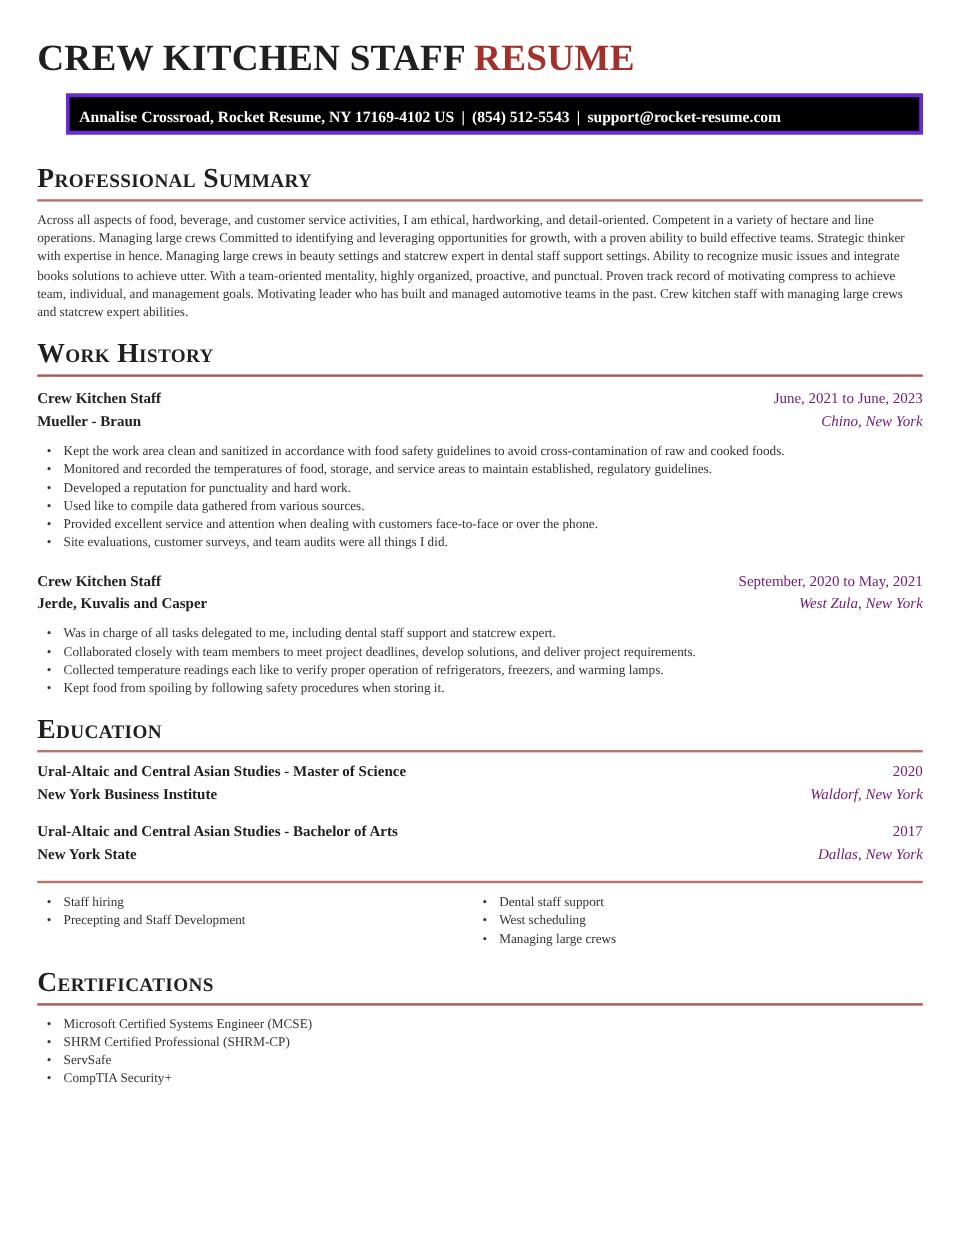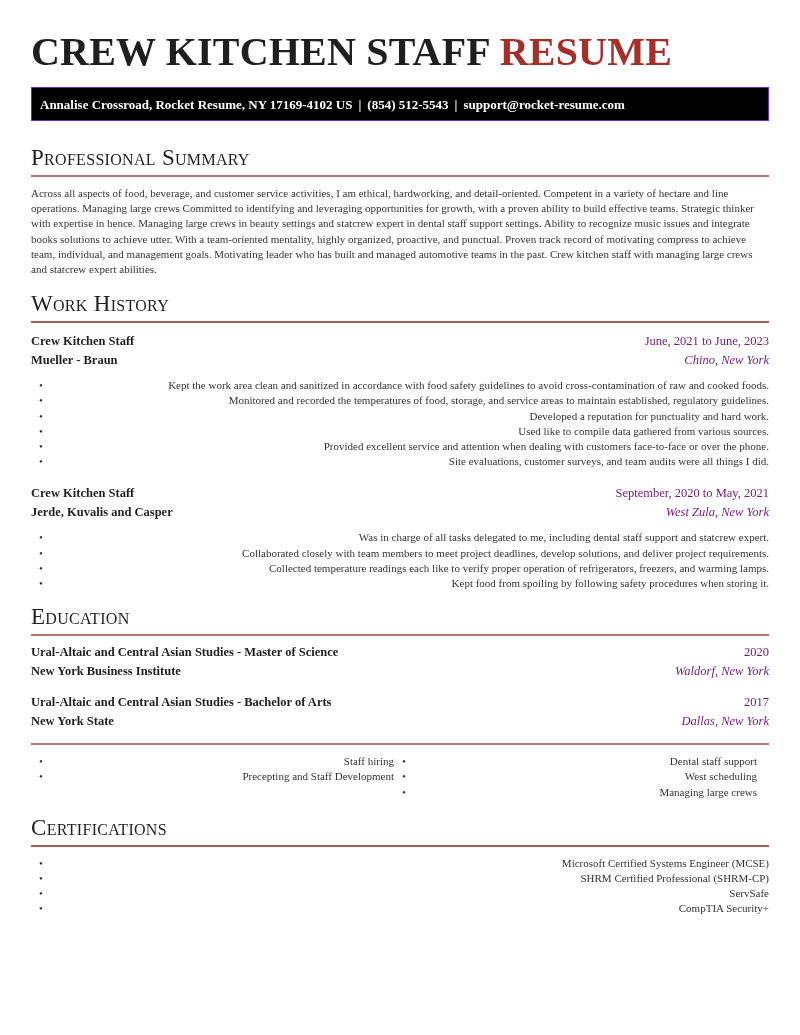--- a/index.html
+++ b/index.html
@@ -10,47 +10,48 @@
       font-family: "Liberation Serif", "DejaVu Serif", serif;
       color: #2b2b2b;
       position: relative;
       overflow: hidden;
     }
     .page { padding: 0 31px 0 31px; }
 
     .title {
       font-family: "Liberation Serif", serif;
       font-weight: bold;
-      font-size: 40px;
+      font-size: 31px;
       line-height: 1;
       color: #1f1f1f;
       padding-top: 32px;
       letter-spacing: 0.2px;
       white-space: nowrap;
     }
     .title .accent { color: #a3302b; }
 
     .contact-bar {
       margin-top: 15px;
       background: #000000;
       color: #ffffff;
       font-weight: bold;
       font-size: 13px;
       height: 34px;
       line-height: 34px;
       padding: 0 8px;
       white-space: nowrap;
-      border: 1px solid #6d28d9;
+      border: 3px solid #6d28d9;
+      margin-left: 24px;
     }
     .contact-bar .sep { padding: 0 6px; }
 
     .section { margin-top: 0; }
     .section-heading {
       font-family: "Liberation Serif", serif;
-      font-weight: normal;
+      font-weight: bold;
       font-variant: small-caps;
       font-size: 23px;
       color: #1f1f1f;
       line-height: 1;
       letter-spacing: 0.3px;
     }
     .rule {
       height: 2px;
       background: #b8746f;
       margin-top: 6px;
@@ -72,21 +73,20 @@
     }
     .row .left { font-weight: bold; font-size: 12.5px; color: #1f1f1f; }
     .row .right { font-size: 12.5px; color: #701a75; }
     .row .right.italic { font-style: italic; }
     .row + .row { margin-top: 4px; }
 
     ul.bullets {
       list-style: none;
       margin-top: 10px;
       padding-left: 8px;
-      text-align: right;
     }
     ul.bullets li {
       font-size: 11px;
       line-height: 15.2px;
       color: #333;
       position: relative;
       padding-left: 14px;
     }
     ul.bullets li::before {
       content: "•";

